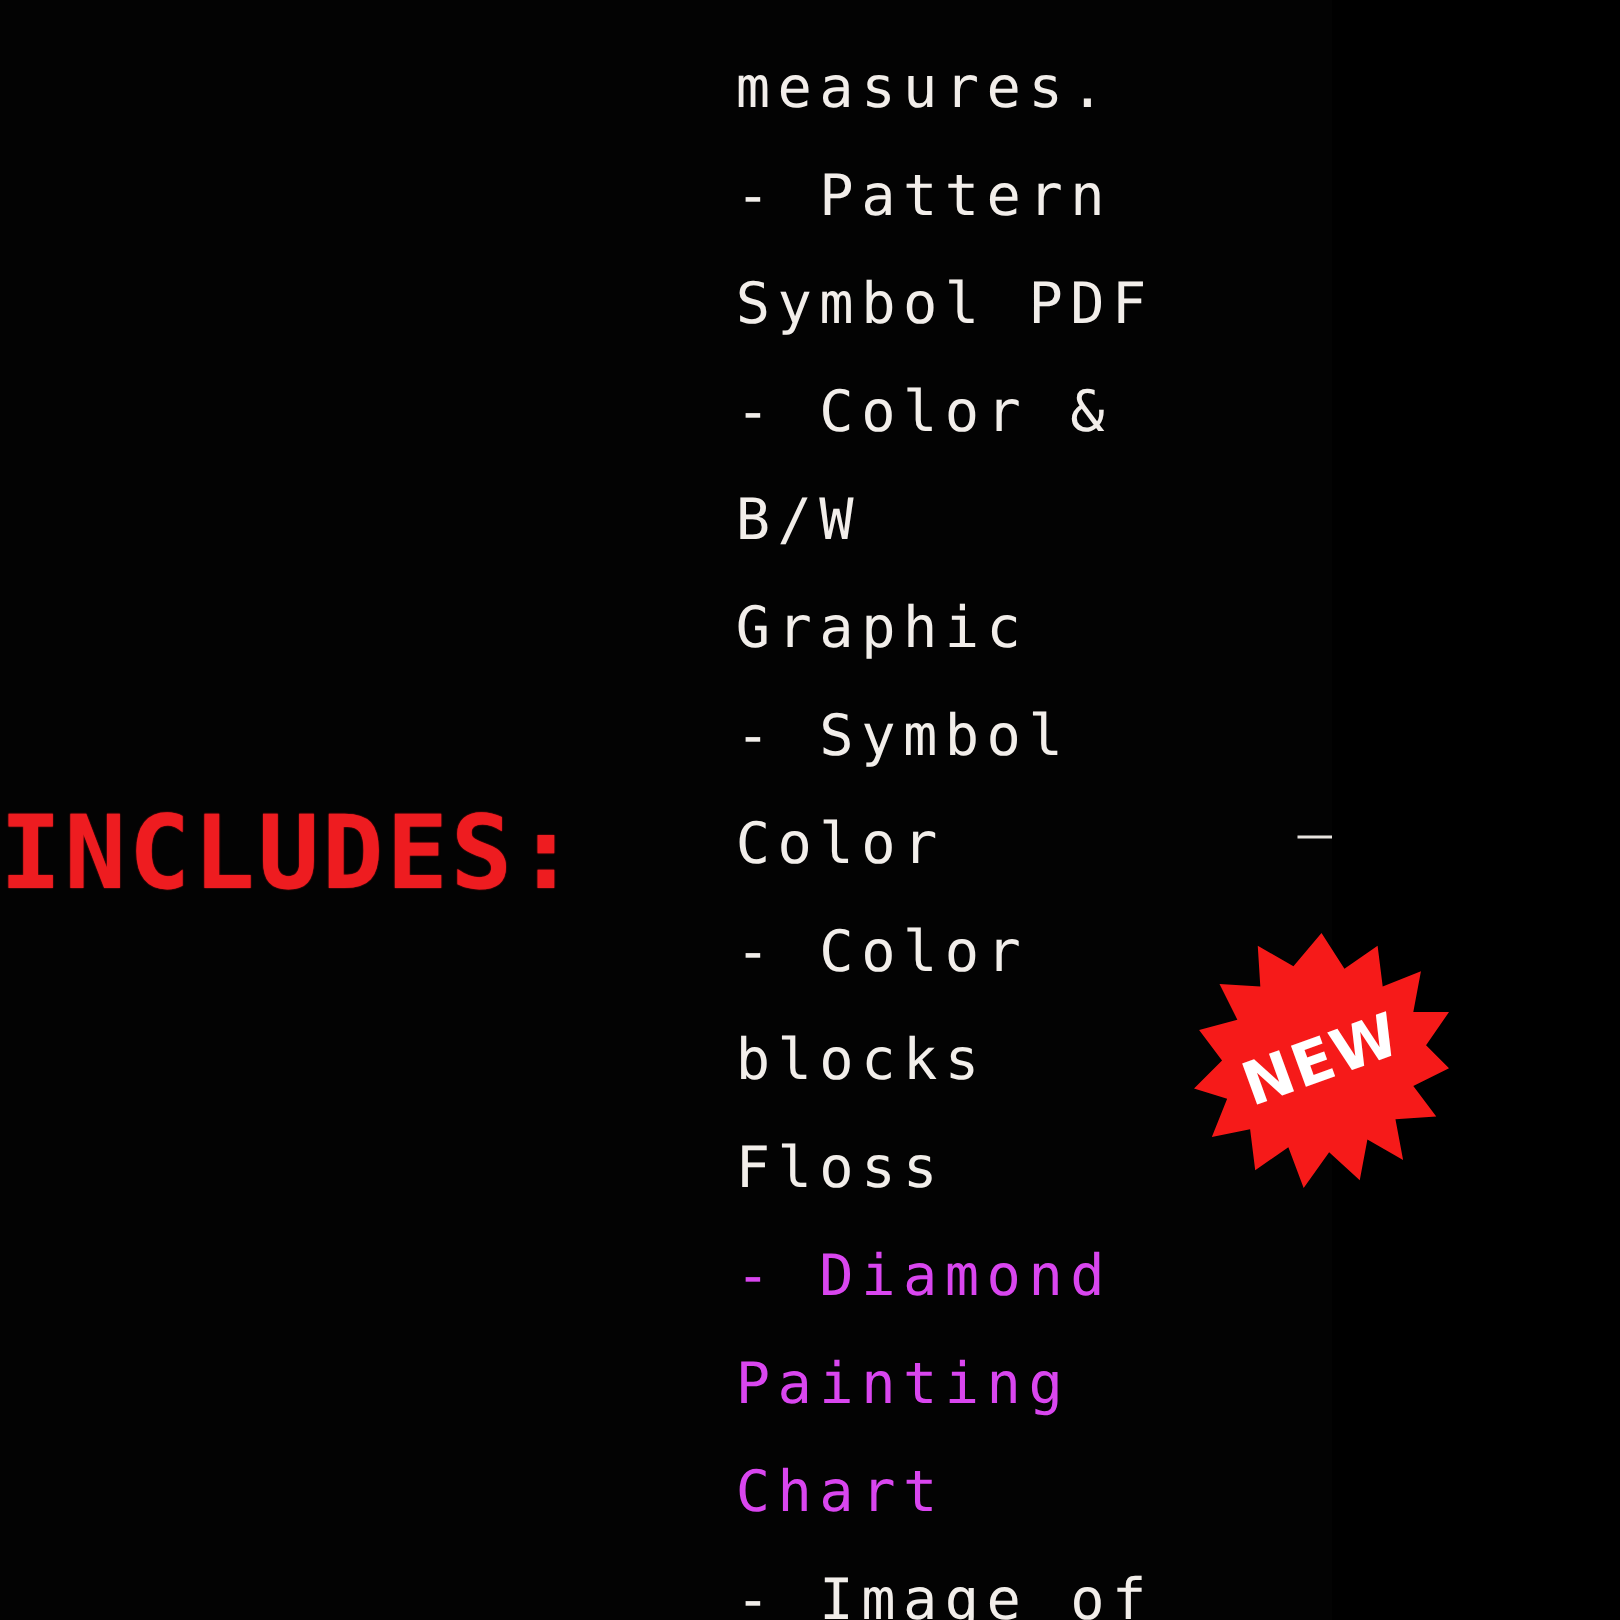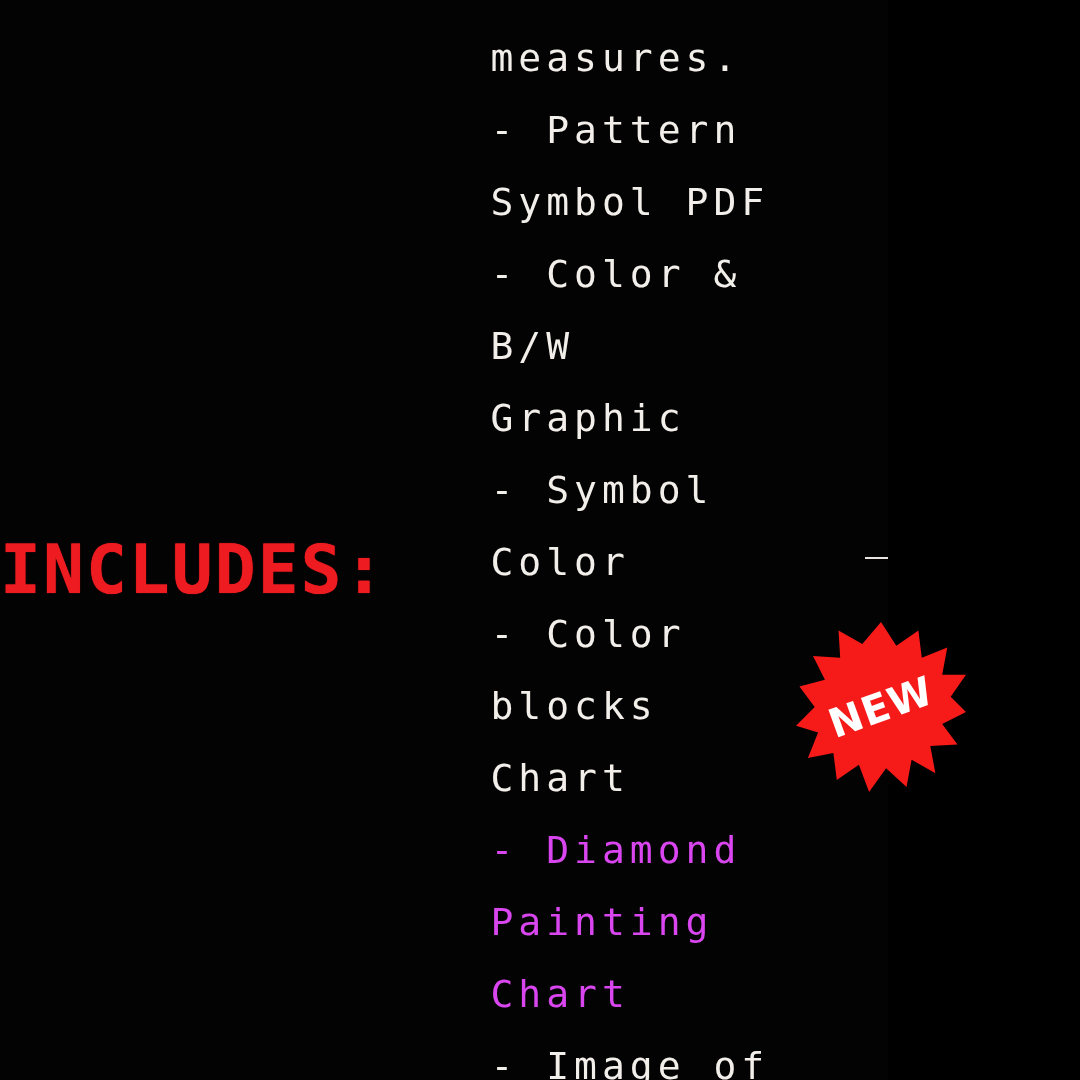--- a/index.html
+++ b/index.html
@@ -109,21 +109,21 @@
 
 <div class="card">
 
   <div class="title">INCLUDES:</div>
 
   <div class="list">
     <div class="item">- List of materials, tools and measures.</div>
     <div class="item">- Pattern Symbol PDF</div>
     <div class="item">- Color &amp; B/W Graphic</div>
     <div class="item">- Symbol Color</div>
-    <div class="item">- Color blocks Chart</div>
+    <div class="item">- Color blocks Floss</div>
     <div class="item highlight">- Diamond Painting Chart</div>
     <div class="item">- Image of the finished project</div>
   </div>
 
   <div class="divider"></div>
 
 
   <div class="new-badge">
     <div class="star"></div>
     <div class="badge-label">NEW</div>

